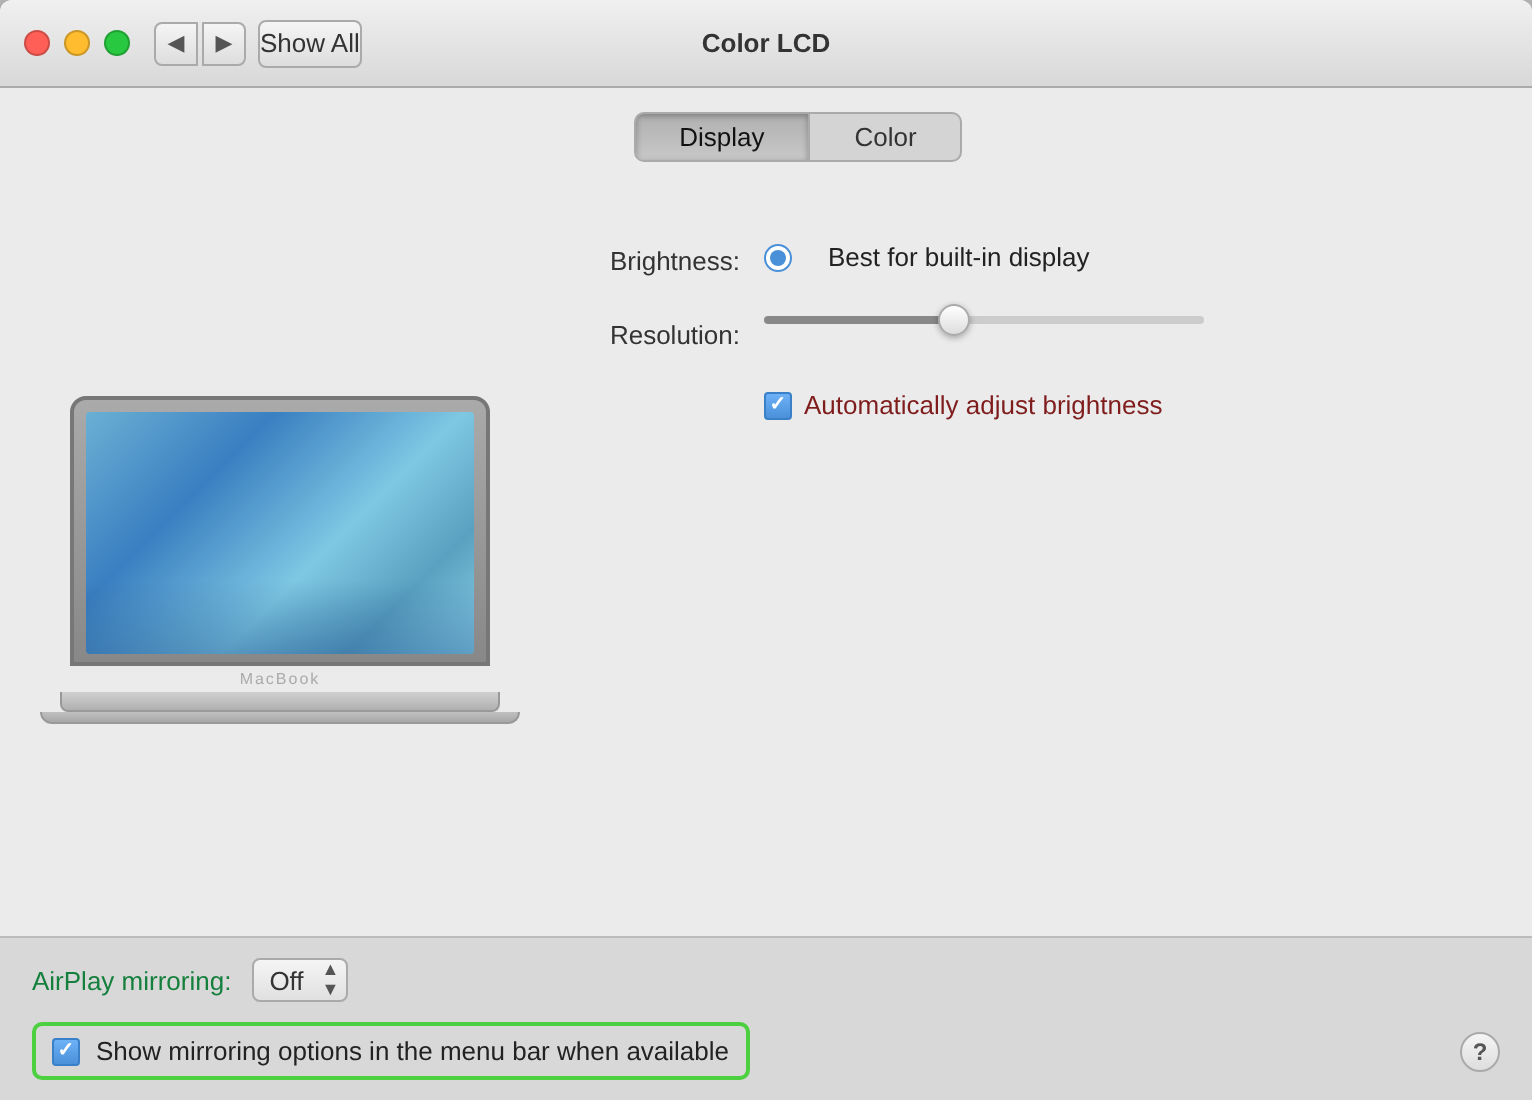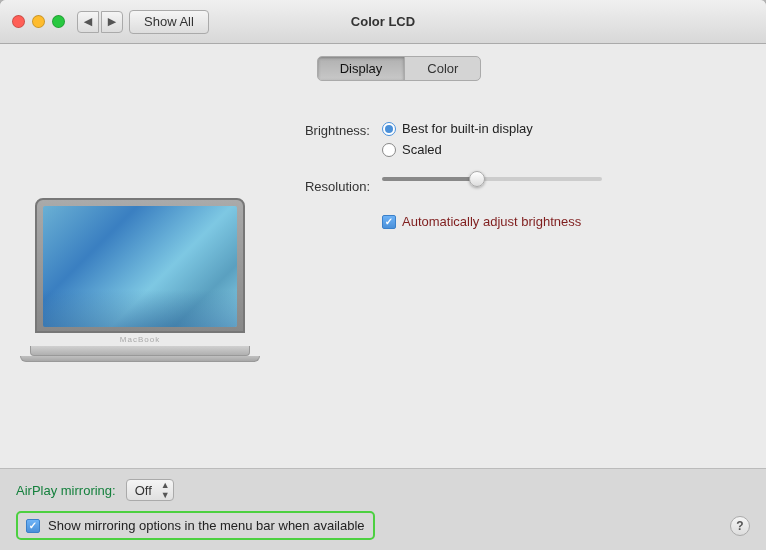--- a/index.html
+++ b/index.html
@@ -75,21 +75,21 @@
     .nav-btn:first-child {
       border-radius: 4px 0 0 4px;
     }
     .nav-btn:last-child {
       border-radius: 0 4px 4px 0;
     }
 
     .show-all-btn {
       margin-left: 6px;
       height: 24px;
-      padding: 0 14px;
+      padding: 0 0;
       background: linear-gradient(to bottom, #f5f5f5, #ddd);
       border: 1px solid #aaa;
       border-radius: 4px;
       cursor: pointer;
       font-size: 13px;
       color: #333;
       display: flex;
       align-items: center;
     }
 
@@ -245,21 +245,21 @@
 
     .radio-group {
       display: flex;
       flex-direction: column;
       gap: 6px;
     }
 
     .radio-option {
       display: flex;
       align-items: center;
-      gap: 6px;
+      gap: 18px;
     }
 
     .radio-circle {
       width: 14px;
       height: 14px;
       border-radius: 50%;
       border: 1px solid #888;
       background: white;
       display: flex;
       align-items: center;
@@ -477,24 +477,20 @@
 
     <div class="settings-panel">
 
       <div class="setting-row">
         <div class="setting-label">Brightness:</div>
         <div class="radio-group">
           <div class="radio-option">
             <div class="radio-circle selected">
             </div>
             <span class="radio-text">Best for built-in display</span>
-          </div>
-          <div class="radio-option">
-            <div class="radio-circle"></div>
-            <span class="radio-text">Scaled</span>
           </div>
         </div>
       </div>
 
       <div class="setting-row">
         <div class="setting-label">Resolution:</div>
         <div class="slider-container">
           <div class="slider-track">
             <div class="slider-thumb"></div>
           </div>

